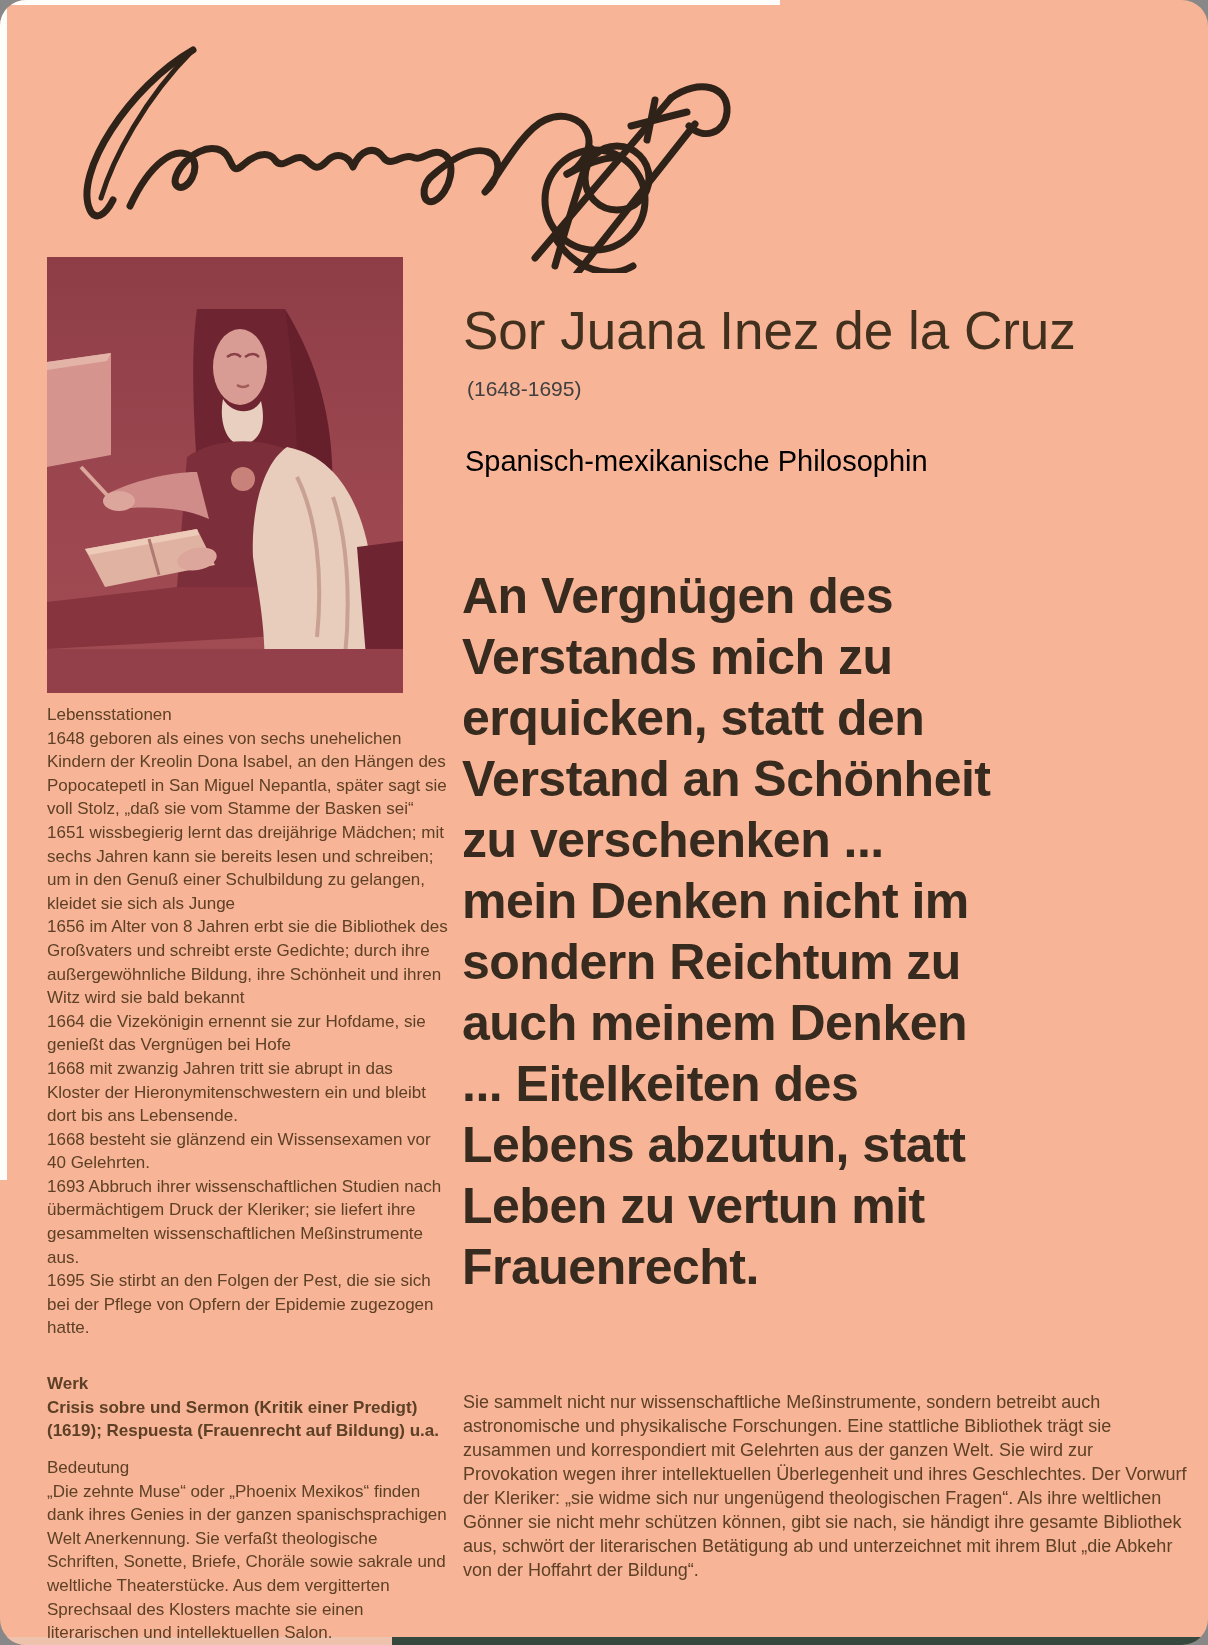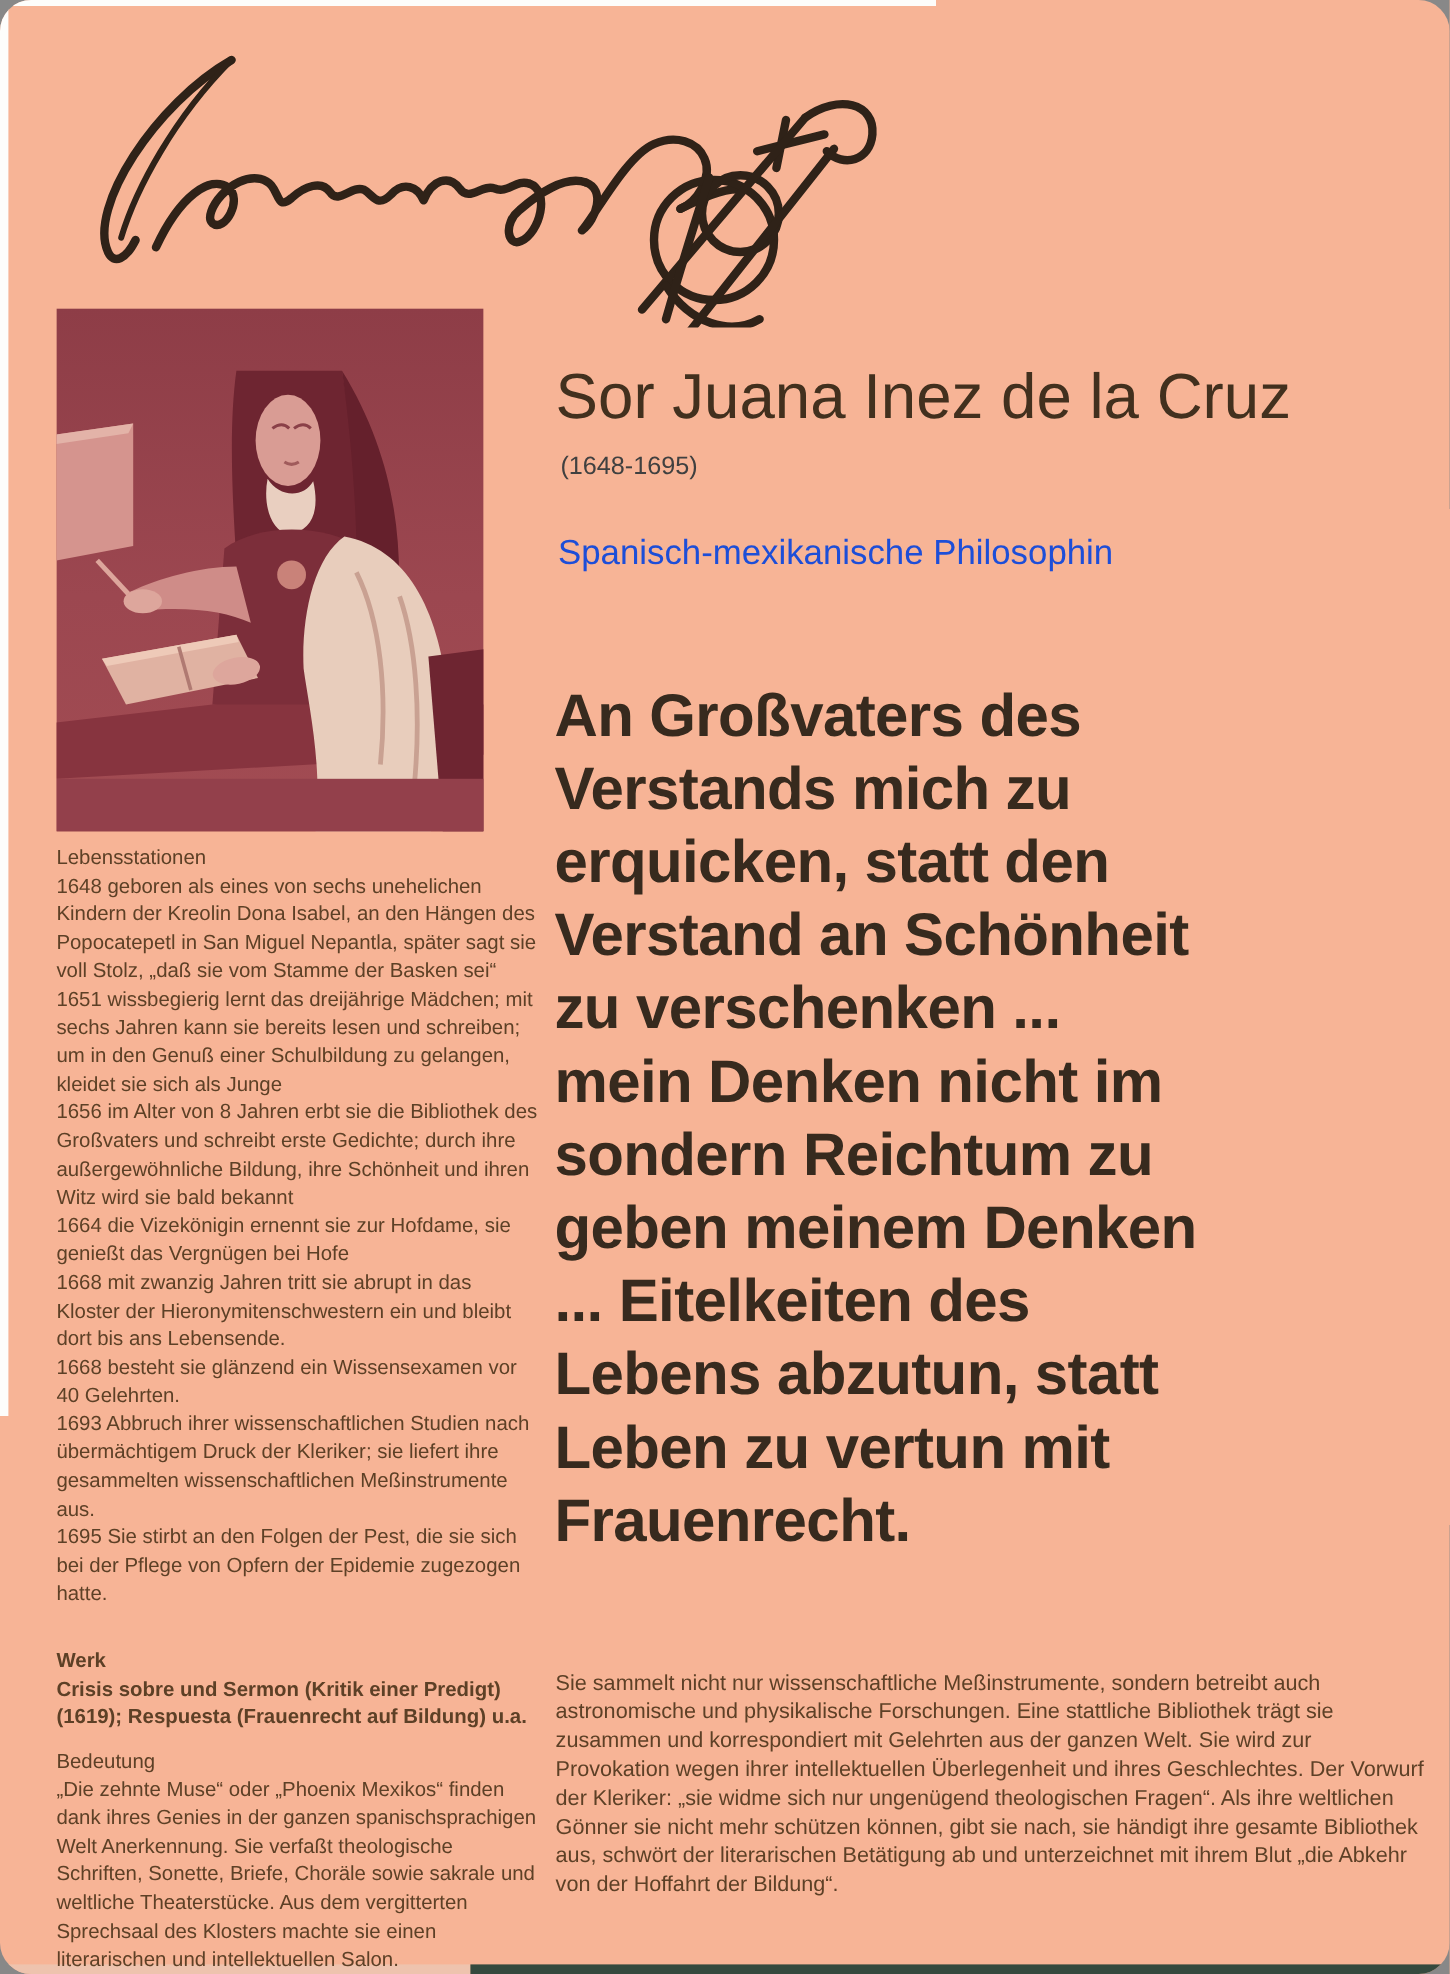--- a/index.html
+++ b/index.html
@@ -26,21 +26,21 @@
   .title{
     position:absolute;left:463px;top:300px;width:700px;
     font-size:53px;color:#42301e;letter-spacing:0px;font-weight:400;
   }
   .years{
     position:absolute;left:467px;top:377px;
     font-size:21px;color:#404040;
   }
   .subtitle{
     position:absolute;left:465px;top:445px;
-    font-size:29px;color:#1d4ed8;
+    font-size:29px;color:#000000;
   }
   .quote{
     position:absolute;left:462px;top:566px;width:640px;
     font-size:50px;line-height:61px;font-weight:700;
     color:#372a1e;letter-spacing:-0.5px;
   }
   .col-left{
     position:absolute;left:47px;width:402px;
     font-size:17px;line-height:23.6px;color:#5d4026;
   }
@@ -140,28 +140,28 @@
 
       <rect x="0" y="392" width="356" height="44" fill="#93404b"></rect>
     </svg>
   </div>
 
   <div class="title">Sor Juana Inez de la Cruz</div>
   <div class="years">(1648-1695)</div>
   <div class="subtitle">Spanisch-mexikanische Philosophin</div>
 
   <div class="quote">
-    <div>An Großvaters des</div>
+    <div>An Vergnügen des</div>
     <div>Verstands mich zu</div>
     <div>erquicken, statt den</div>
     <div>Verstand an Schönheit</div>
     <div>zu verschenken ...</div>
     <div>mein Denken nicht im</div>
     <div>sondern Reichtum zu</div>
-    <div>geben meinem Denken</div>
+    <div>auch meinem Denken</div>
     <div>... Eitelkeiten des</div>
     <div>Lebens abzutun, statt</div>
     <div>Leben zu vertun mit</div>
     <div>Frauenrecht.</div>
   </div>
 
   <div class="col-left bio">
     <div class="sec-heading">Lebensstationen</div>
     <div class="entry">1648 geboren als eines von sechs unehelichen Kindern der Kreolin Dona Isabel, an den Hängen des Popocatepetl in San Miguel Nepantla, später sagt sie voll Stolz, „daß sie vom Stamme der Basken sei“</div>
     <div class="entry">1651 wissbegierig lernt das dreijährige Mädchen; mit sechs Jahren kann sie bereits lesen und schreiben; um in den Genuß einer Schulbildung zu gelangen, kleidet sie sich als Junge</div>

